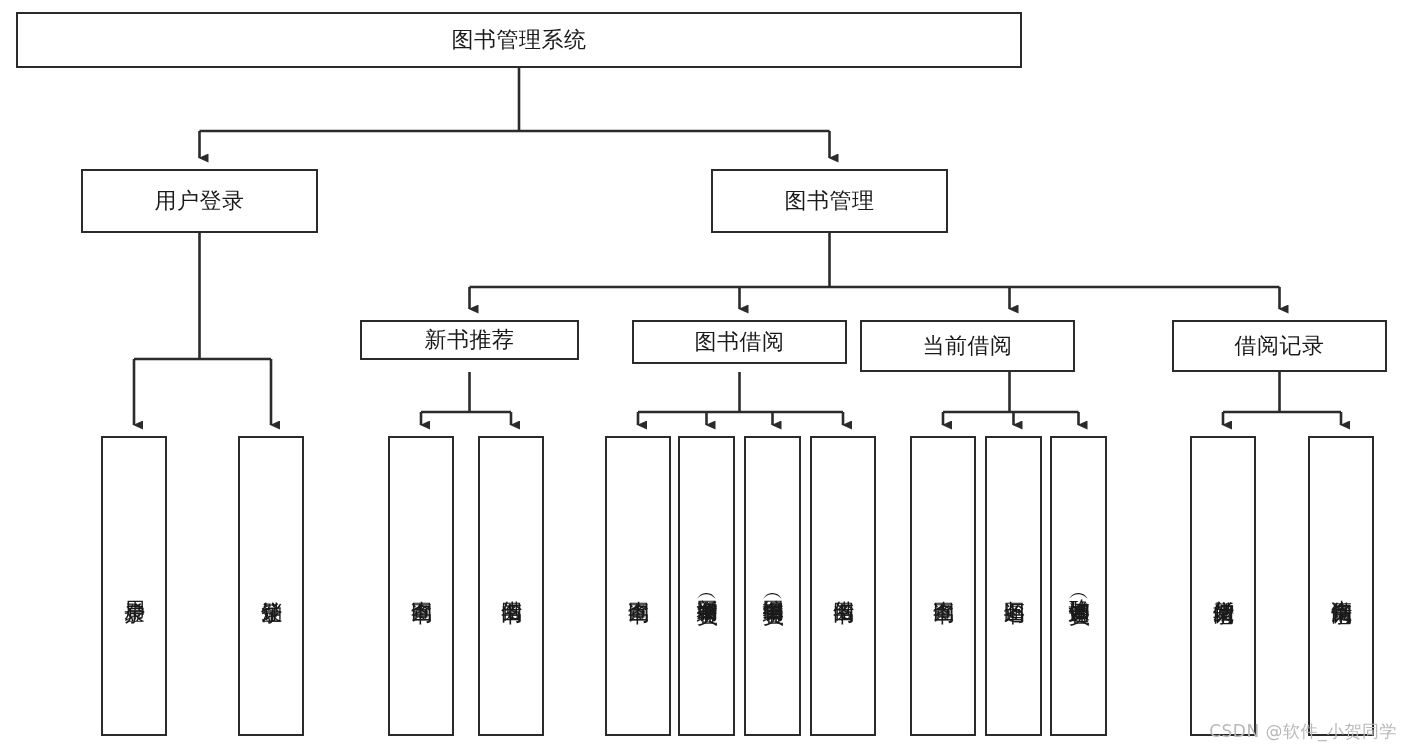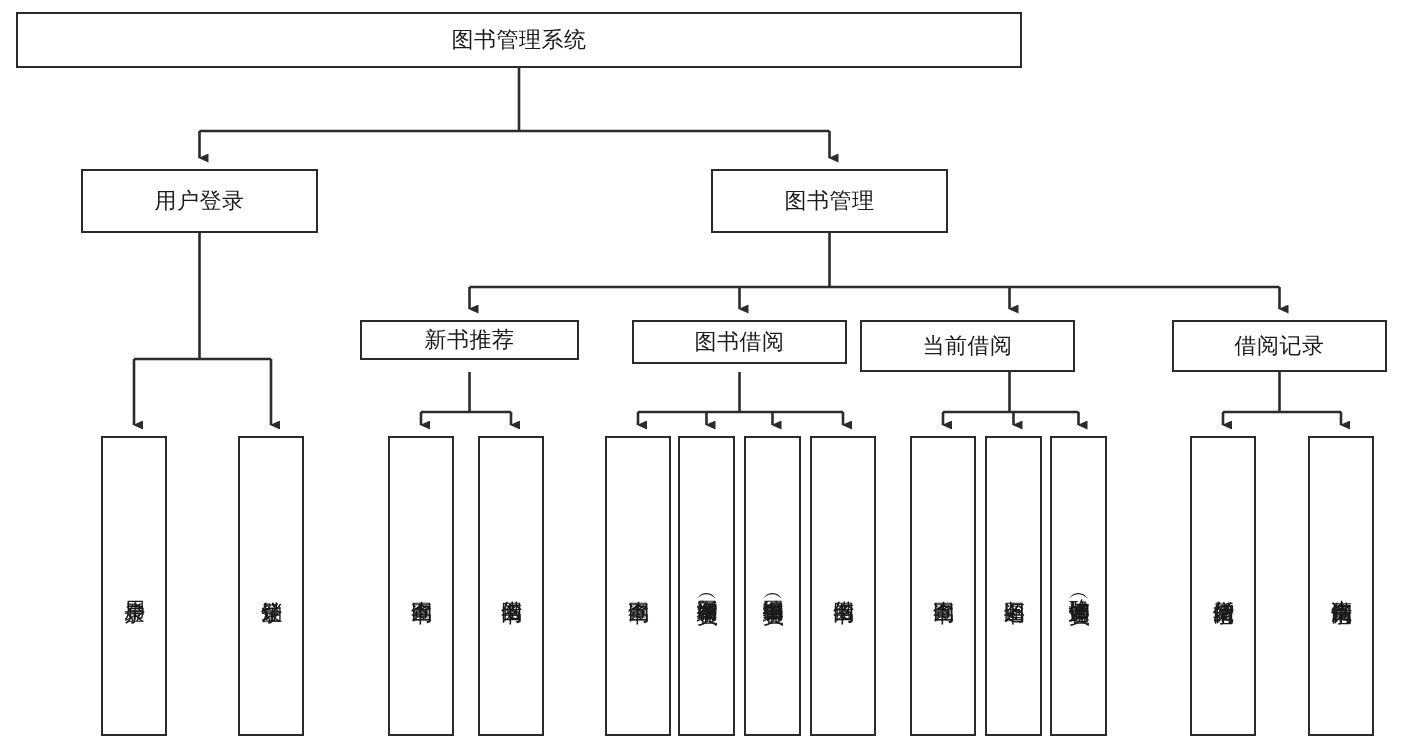--- a/index.html
+++ b/index.html
@@ -173,13 +173,14 @@
         <span class="node-text">确认归还（管理员）</span>
       </div>
       <div class="node vertical" style="left: 1190px; top: 436px; width: 66px; height: 300px;">
         <span class="node-text">新增借阅记录</span>
       </div>
       <div class="node vertical" style="left: 1308px; top: 436px; width: 66px; height: 300px;">
         <span class="node-text">查询借阅记录</span>
       </div>
     </div>
 
+  <div id="watermark">CSDN @软件_小贺同学</div>
 </div>
 
 </body></html>

